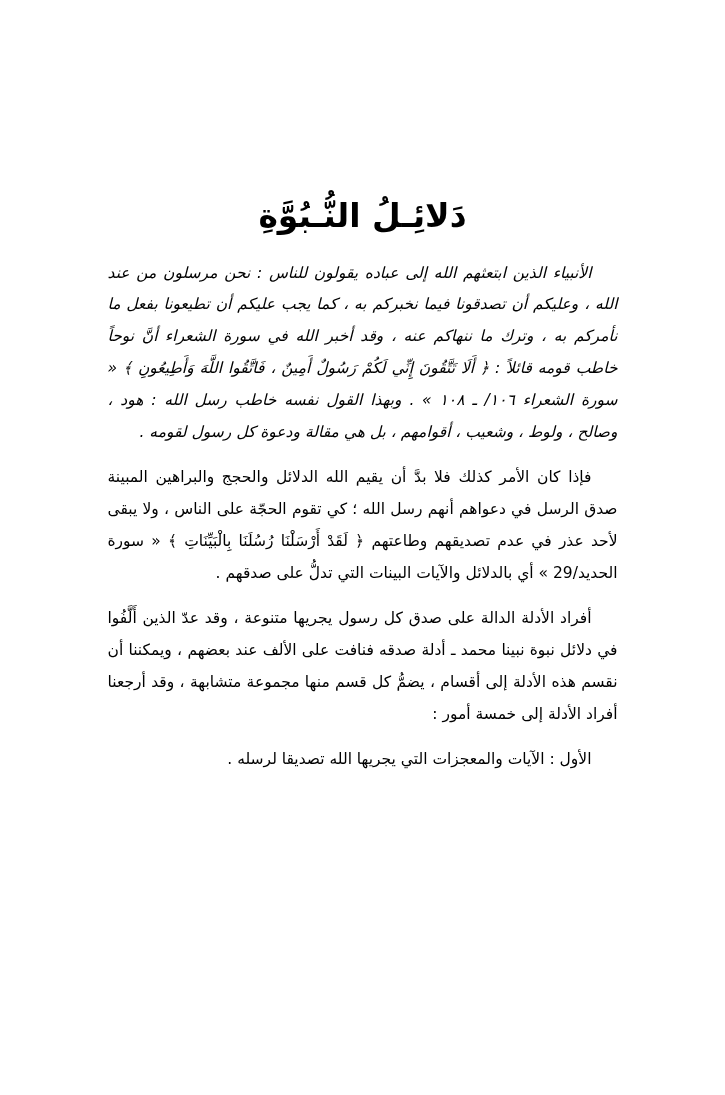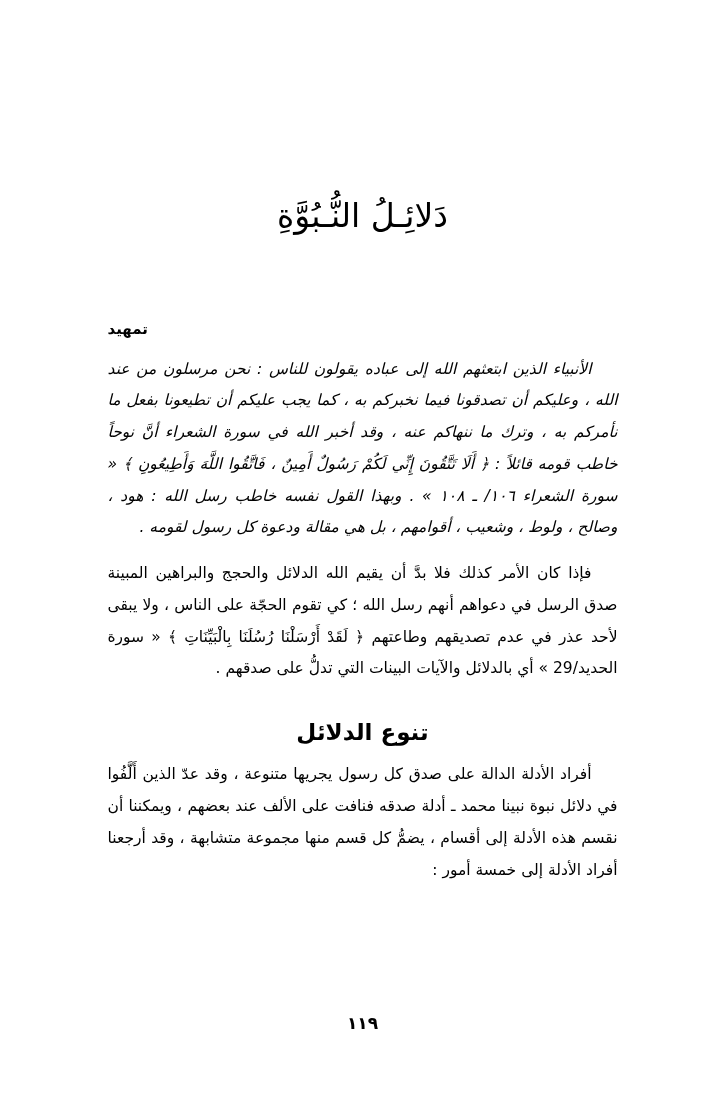--- a/index.html
+++ b/index.html
@@ -17,21 +17,21 @@
   }
   .page {
     position: absolute;
     inset: 0;
     padding: 0;
   }
   .title {
     text-align: center;
     font-family: "DejaVu Sans", sans-serif;
     font-size: 33px;
-    font-weight: 400;
+    font-weight: 700;
     letter-spacing: 2px;
     margin-top: 196px;
     line-height: 1.2;
     direction: rtl;
   }
   .content {
     margin: 0 auto;
     width: 510px;
     direction: rtl;
     text-align: justify;
@@ -79,28 +79,26 @@
 </style>
 </head>
 <body>
 
 <div class="page">
 
   <h1 class="title">دَلائِـلُ النُّـبُوَّةِ</h1>
 
   <div class="content">
 
-    <div class="preface-label">تمهيد</div>
 
     <p class="para"><span class="indent"></span><span>الأنبياء الذين ابتعثهم الله إلى عباده يقولون للناس : نحن مرسلون من عند الله ، وعليكم أن تصدقونا فيما نخبركم به ، كما يجب عليكم أن تطيعونا بفعل ما نأمركم به ، وترك ما ننهاكم عنه ، وقد أخبر الله في سورة الشعراء أنَّ نوحاً خاطب قومه قائلاً : ﴿ أَلَا تَتَّقُونَ إِنِّي لَكُمْ رَسُولٌ أَمِينٌ ، فَاتَّقُوا اللَّهَ وَأَطِيعُونِ ﴾ « سورة الشعراء ١٠٦/ ـ ١٠٨ » . وبهذا القول نفسه خاطب رسل الله : هود ، وصالح ، ولوط ، وشعيب ، أقوامهم ، بل هي مقالة ودعوة كل رسول لقومه .</span></p>
 
     <p class="para"><span class="indent"></span><span>فإذا كان الأمر كذلك فلا بدَّ أن يقيم الله الدلائل والحجج والبراهين المبينة صدق الرسل في دعواهم أنهم رسل الله ؛ كي تقوم الحجّة على الناس ، ولا يبقى لأحد عذر في عدم تصديقهم وطاعتهم ﴿ لَقَدْ أَرْسَلْنَا رُسُلَنَا بِالْبَيِّنَاتِ ﴾ « سورة الحديد/29 » أي بالدلائل والآيات البينات التي تدلُّ على صدقهم .</span></p>
 
-    <h2 class="section-heading">تنوع الدلائل</h2>
 
     <p class="para"><span class="indent"></span><span>أفراد الأدلة الدالة على صدق كل رسول يجريها متنوعة ، وقد عدّ الذين أَلَّفُوا في دلائل نبوة نبينا محمد ـ أدلة صدقه فنافت على الألف عند بعضهم ، ويمكننا أن نقسم هذه الأدلة إلى أقسام ، يضمُّ كل قسم منها مجموعة متشابهة ، وقد أرجعنا أفراد الأدلة إلى خمسة أمور :</span></p>
 
+    <p class="para"><span class="indent"></span><span>الأول : الآيات والمعجزات التي يجريها الله تصديقا لرسله .</span></p>
 
   </div>
 
-  <div class="folio">١١٩</div>
 
 </div>
 
 </body></html>

